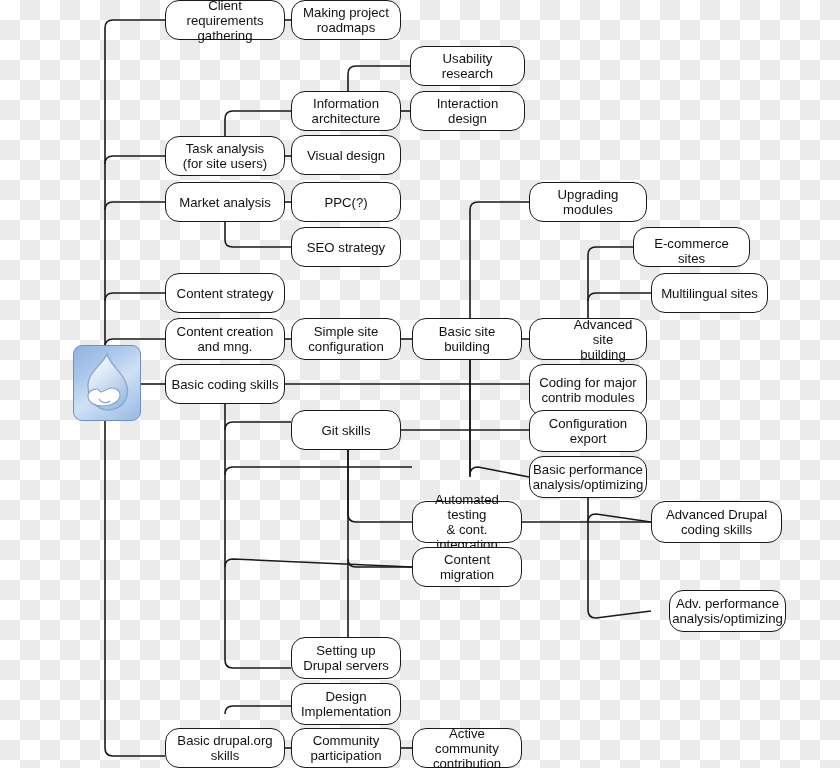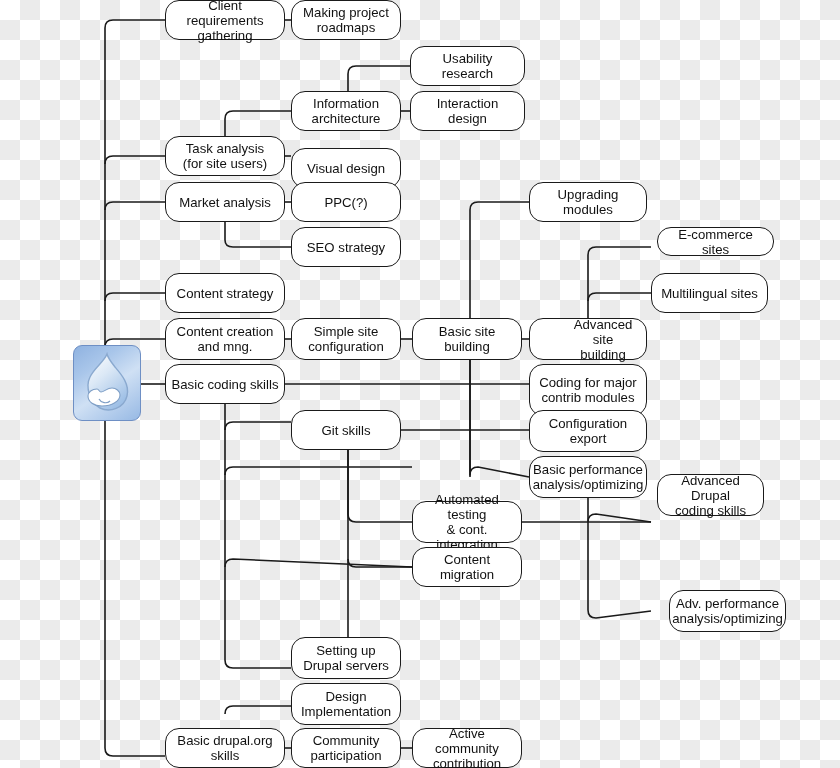--- a/index.html
+++ b/index.html
@@ -121,49 +121,49 @@
     </svg>
   </div>
 
 <div class="node" style="left: 165px; top: 0px; width: 120px; height: 40px;"><span>Client requirements
 gathering</span></div>
     <div class="node" style="left: 291px; top: 0px; width: 110px; height: 40px;"><span>Making project
 roadmaps</span></div>
     <div class="node" style="left: 410px; top: 46px; width: 115px; height: 40px;"><span>Usability research</span></div>
     <div class="node" style="left: 291px; top: 91px; width: 110px; height: 40px;"><span>Information
 architecture</span></div>
-    <div class="node" style="left: 410px; top: 91px; width: 115px; height: 40px; border-radius: 13px;"><span>Interaction design</span></div>
+    <div class="node" style="left: 410px; top: 91px; width: 115px; height: 40px;"><span>Interaction design</span></div>
     <div class="node" style="left: 165px; top: 136px; width: 120px; height: 40px;"><span>Task analysis
 (for site users)</span></div>
-    <div class="node" style="left: 291px; top: 148px; width: 110px; height: 40px;"><span>Visual design</span></div>
+    <div class="node" style="left: 291px; top: 135px; width: 110px; height: 40px;"><span>Visual design</span></div>
     <div class="node" style="left: 165px; top: 182px; width: 120px; height: 40px;"><span>Market analysis</span></div>
     <div class="node" style="left: 291px; top: 182px; width: 110px; height: 40px;"><span>PPC(?)</span></div>
     <div class="node" style="left: 529px; top: 182px; width: 118px; height: 40px; justify-content: flex-end;"><span>Upgrading modules</span></div>
     <div class="node" style="left: 291px; top: 227px; width: 110px; height: 40px;"><span>SEO strategy</span></div>
-    <div class="node" style="left: 657px; top: 227px; width: 117px; height: 29px;"><span>E-commerce sites</span></div>
+    <div class="node" style="left: 633px; top: 227px; width: 117px; height: 40px; align-items: flex-end;"><span>E-commerce sites</span></div>
     <div class="node" style="left: 165px; top: 273px; width: 120px; height: 40px;"><span>Content strategy</span></div>
     <div class="node" style="left: 651px; top: 273px; width: 117px; height: 40px;"><span>Multilingual sites</span></div>
     <div class="node" style="left: 165px; top: 318px; width: 120px; height: 42px;"><span>Content creation
 and mng.</span></div>
     <div class="node" style="left: 291px; top: 318px; width: 110px; height: 42px;"><span>Simple site
 configuration</span></div>
     <div class="node" style="left: 412px; top: 318px; width: 110px; height: 42px;"><span>Basic site building</span></div>
     <div class="node" style="left: 529px; top: 318px; width: 118px; height: 42px; padding-left: 35px;"><span>Advanced site
 building</span></div>
     <div class="node" style="left: 165px; top: 364px; width: 120px; height: 40px;"><span>Basic coding skills</span></div>
     <div class="node" style="left: 529px; top: 364px; width: 118px; height: 52px;"><span>Coding for major
 contrib modules</span></div>
     <div class="node" style="left: 291px; top: 410px; width: 110px; height: 40px;"><span>Git skills</span></div>
     <div class="node" style="left: 529px; top: 410px; width: 118px; height: 42px;"><span>Configuration
 export</span></div>
     <div class="node" style="left: 529px; top: 456px; width: 118px; height: 42px;"><span>Basic performance
 analysis/optimizing</span></div>
     <div class="node" style="left: 412px; top: 501px; width: 110px; height: 42px;"><span>Automated testing
 &amp; cont. integration</span></div>
-    <div class="node" style="left: 651px; top: 474px; width: 107px; height: 42px; margin-left: 6px;"><span>Advanced Drupal
+    <div class="node" style="left: 651px; top: 501px; width: 131px; height: 42px;"><span>Advanced Drupal
 coding skills</span></div>
     <div class="node" style="left: 412px; top: 547px; width: 110px; height: 40px;"><span>Content migration</span></div>
     <div class="node" style="left: 669px; top: 590px; width: 117px; height: 42px;"><span>Adv. performance
 analysis/optimizing</span></div>
     <div class="node" style="left: 291px; top: 637px; width: 110px; height: 42px;"><span>Setting up
 Drupal servers</span></div>
     <div class="node" style="left: 291px; top: 683px; width: 110px; height: 42px;"><span>Design
 Implementation</span></div>
     <div class="node" style="left: 165px; top: 728px; width: 120px; height: 40px;"><span>Basic drupal.org
 skills</span></div>

